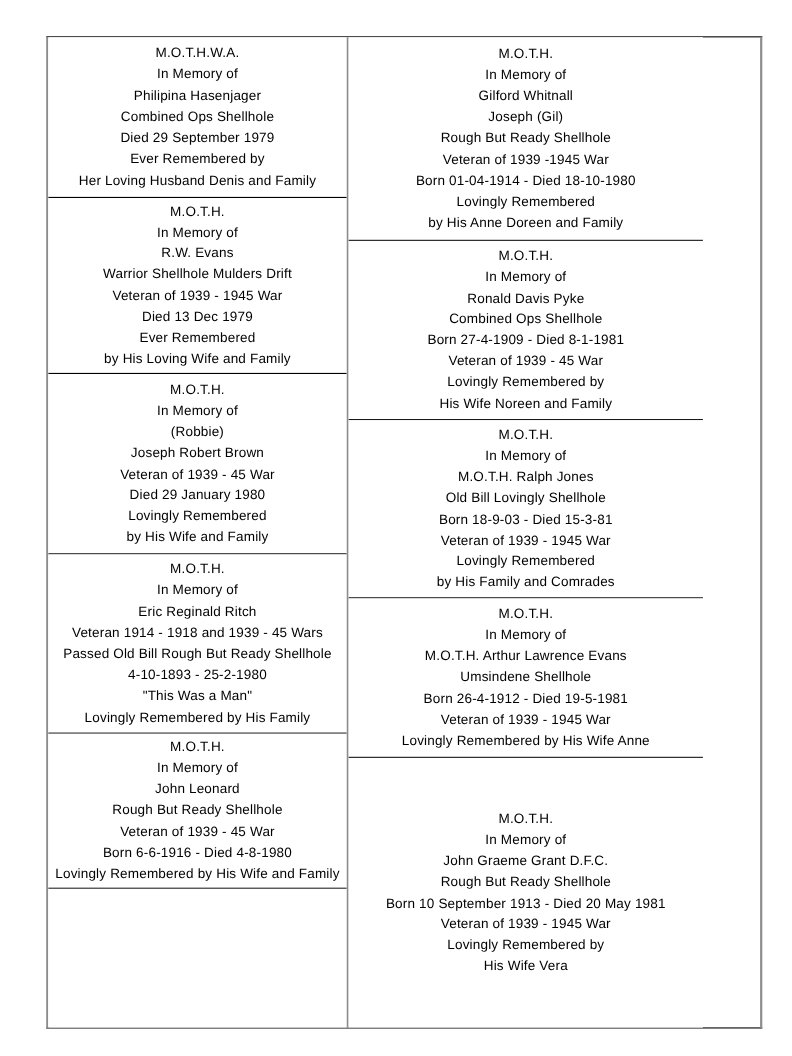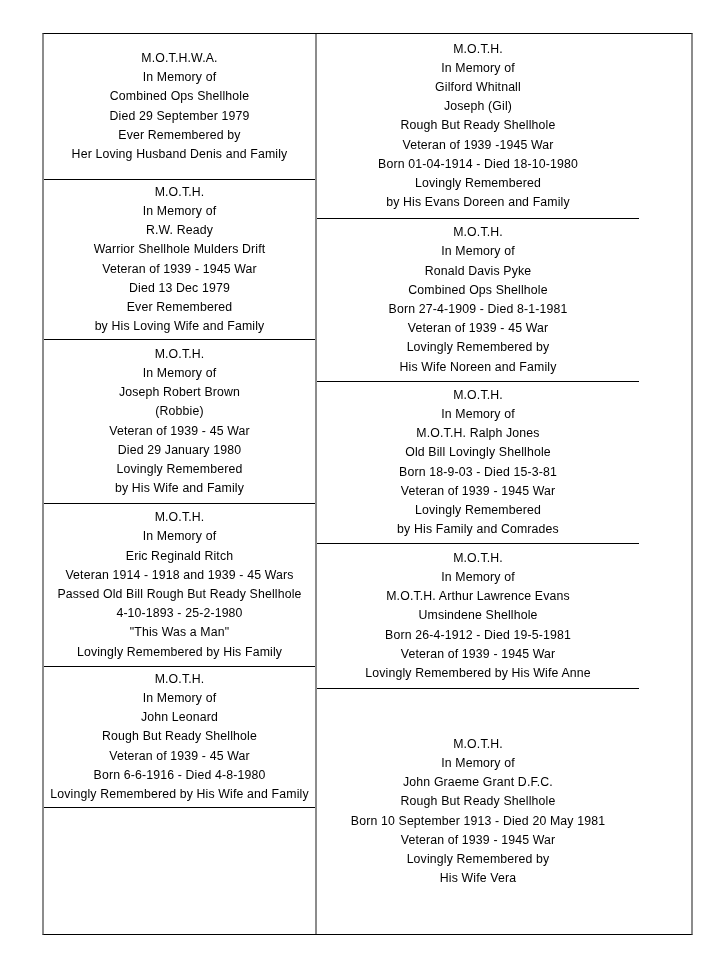--- a/index.html
+++ b/index.html
@@ -105,40 +105,41 @@
 </head>
 <body>
 
 <div class="page">
   <div class="memorial-table">
 
     <div class="column column-left">
       <div class="cell lc-0">
           <span class="cell-line">M.O.T.H.W.A.</span>
           <span class="cell-line">In Memory of</span>
+          <span class="cell-line">Philipina Hasenjager</span>
           <span class="cell-line">Combined Ops Shellhole</span>
           <span class="cell-line">Died 29 September 1979</span>
           <span class="cell-line">Ever Remembered  by</span>
           <span class="cell-line">Her Loving Husband Denis and Family</span>
         </div>
       <div class="cell lc-1">
           <span class="cell-line">M.O.T.H.</span>
           <span class="cell-line">In Memory of</span>
-          <span class="cell-line">R.W. Ready</span>
+          <span class="cell-line">R.W. Evans</span>
           <span class="cell-line">Warrior Shellhole Mulders Drift</span>
           <span class="cell-line">Veteran of 1939 - 1945 War</span>
           <span class="cell-line">Died 13 Dec 1979</span>
           <span class="cell-line">Ever Remembered</span>
           <span class="cell-line">by His Loving Wife and Family</span>
         </div>
       <div class="cell lc-2">
           <span class="cell-line">M.O.T.H.</span>
           <span class="cell-line">In Memory of</span>
+          <span class="cell-line">(Robbie)</span>
           <span class="cell-line">Joseph Robert Brown</span>
-          <span class="cell-line">(Robbie)</span>
           <span class="cell-line">Veteran of 1939 - 45 War</span>
           <span class="cell-line">Died 29 January  1980</span>
           <span class="cell-line">Lovingly Remembered</span>
           <span class="cell-line">by His Wife and Family</span>
         </div>
       <div class="cell lc-3">
           <span class="cell-line">M.O.T.H.</span>
           <span class="cell-line">In Memory of</span>
           <span class="cell-line">Eric Reginald Ritch</span>
           <span class="cell-line">Veteran 1914 - 1918 and 1939 - 45 Wars</span>
@@ -162,21 +163,21 @@
     <div class="column column-right">
       <div class="cell rc-0">
           <span class="cell-line">M.O.T.H.</span>
           <span class="cell-line">In Memory of</span>
           <span class="cell-line">Gilford Whitnall</span>
           <span class="cell-line">Joseph (Gil)</span>
           <span class="cell-line">Rough But Ready  Shellhole</span>
           <span class="cell-line">Veteran of 1939 -1945 War</span>
           <span class="cell-line">Born 01-04-1914    -  Died  18-10-1980</span>
           <span class="cell-line">Lovingly Remembered</span>
-          <span class="cell-line">by His Evans Doreen and Family</span>
+          <span class="cell-line">by His Anne Doreen and Family</span>
         </div>
       <div class="cell rc-1">
           <span class="cell-line">M.O.T.H.</span>
           <span class="cell-line">In Memory of</span>
           <span class="cell-line">Ronald Davis Pyke</span>
           <span class="cell-line">Combined Ops Shellhole</span>
           <span class="cell-line">Born 27-4-1909    -    Died 8-1-1981</span>
           <span class="cell-line">Veteran of 1939 - 45 War</span>
           <span class="cell-line">Lovingly Remembered by</span>
           <span class="cell-line">His Wife Noreen  and Family</span>

